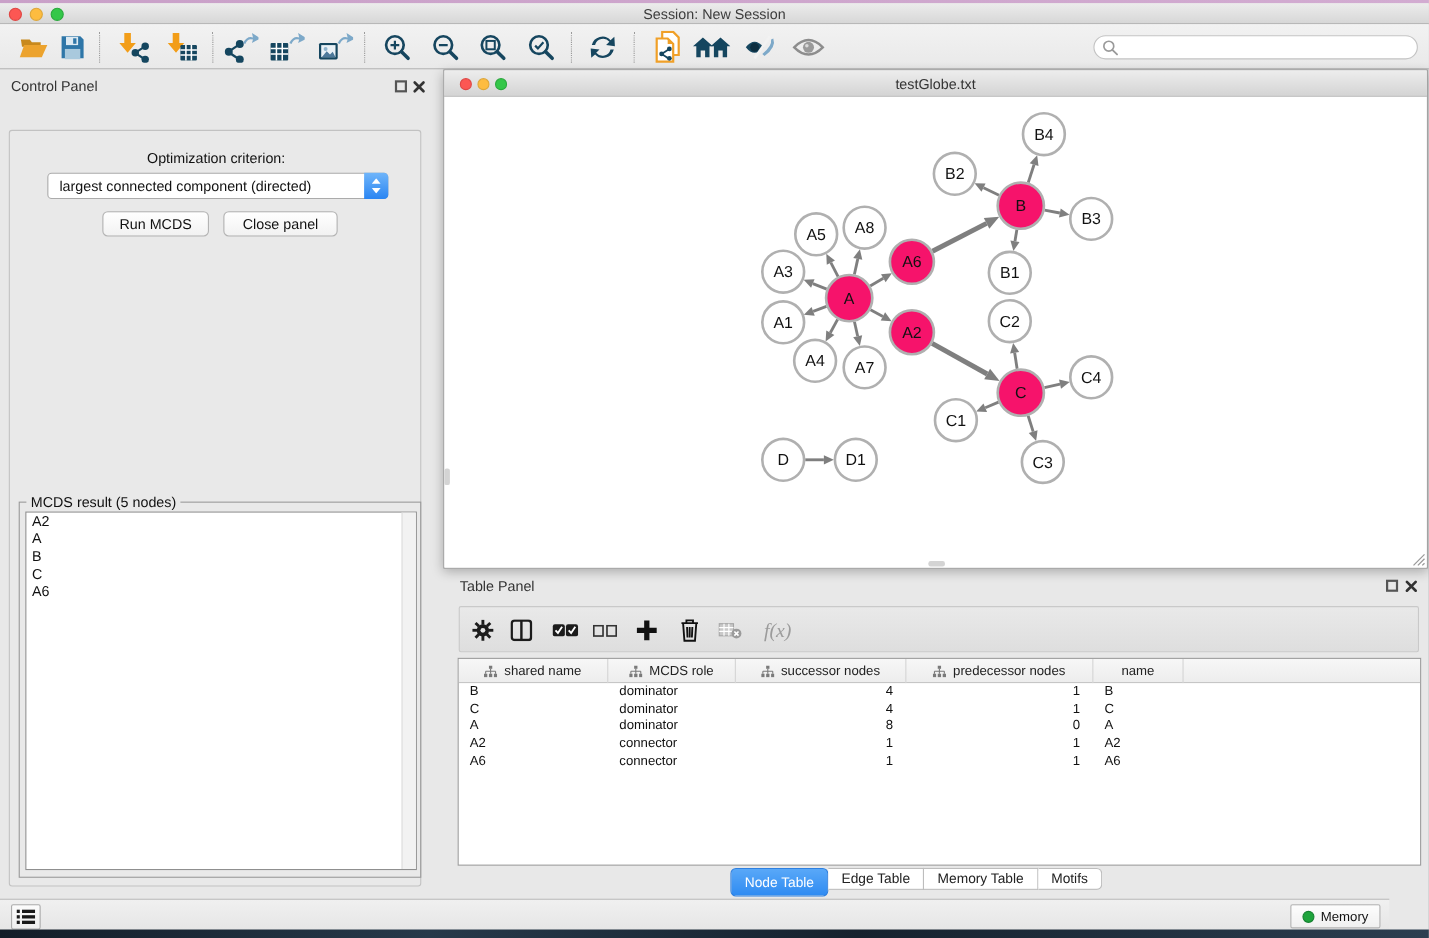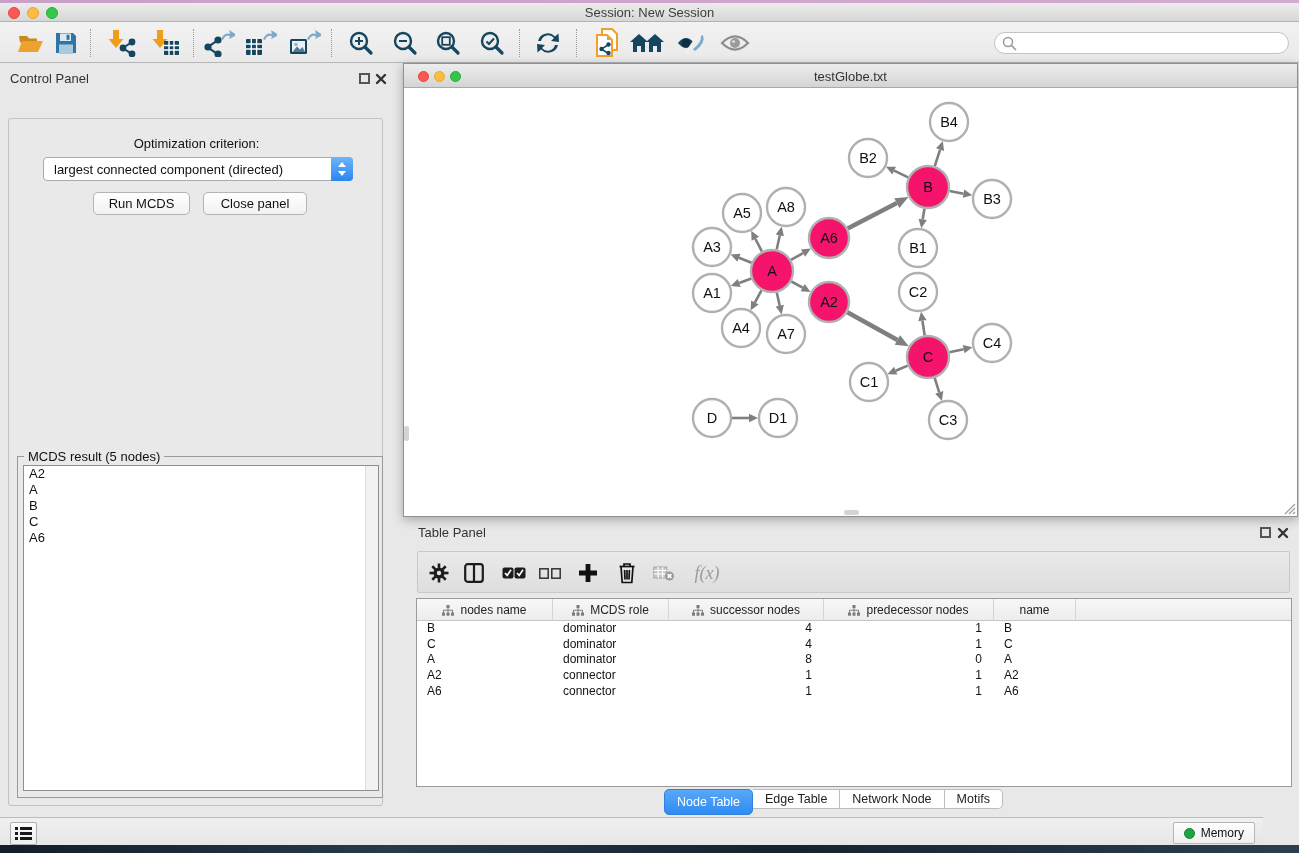--- a/index.html
+++ b/index.html
@@ -451,21 +451,21 @@
             <svg width="12" height="11" viewBox="0 0 12 11">
               <g fill="#7a7a7a">
                 <rect x="4.5" y="0" width="3" height="3"></rect>
                 <rect x="0" y="7.5" width="3" height="3.2"></rect>
                 <rect x="4.5" y="7.5" width="3" height="3.2"></rect>
                 <rect x="9" y="7.5" width="3" height="3.2"></rect>
               </g>
               <path d="M6 3 V5.2 M1.5 5.2 H10.5 M1.5 5.2 V7.5 M6 5.2 V7.5 M10.5 5.2 V7.5" stroke="#7a7a7a" fill="none"></path>
             </svg>
           </span>
-          <span>nodes name</span>
+          <span>shared name</span>
         </div>
         <div class="th" style="width: 116px;">
           <span style="display: flex;">
             <svg width="12" height="11" viewBox="0 0 12 11">
               <g fill="#7a7a7a">
                 <rect x="4.5" y="0" width="3" height="3"></rect>
                 <rect x="0" y="7.5" width="3" height="3.2"></rect>
                 <rect x="4.5" y="7.5" width="3" height="3.2"></rect>
                 <rect x="9" y="7.5" width="3" height="3.2"></rect>
               </g>
@@ -542,21 +542,21 @@
           <div class="td" style="width: 155px; text-align: right; padding: 0px 12px 0px 0px;">1</div>
           <div class="td" style="width: 170px; text-align: right; padding: 0px 12px 0px 0px;">1</div>
           <div class="td" style="width: 82px; text-align: left; padding: 0px 0px 0px 10px;">A6</div>
         </div>
       </div>
   </div>
 
   <div class="tp-tabs">
     <span class="seg sel first" style="padding:12px 12px;font-size:12.5px">Node Table</span>
     <span class="seg" style="padding:0 12px;font-size:12.5px">Edge Table</span>
-    <span class="seg" style="padding:0 12px;font-size:12.5px">Network Node</span>
+    <span class="seg" style="padding:0 12px;font-size:12.5px">Memory Table</span>
     <span class="seg last" style="padding:0 12px;font-size:12.5px">Motifs</span>
   </div>
 
   <div class="statusbar">
     <span class="sb-listbtn">
       <svg width="17" height="15" viewBox="0 0 17 15">
           <g fill="#1a1a1a">
             <rect x="0" y="1" width="3" height="3"></rect>
             <rect x="5" y="1" width="12" height="3"></rect>
             <rect x="0" y="6" width="3" height="3"></rect>

